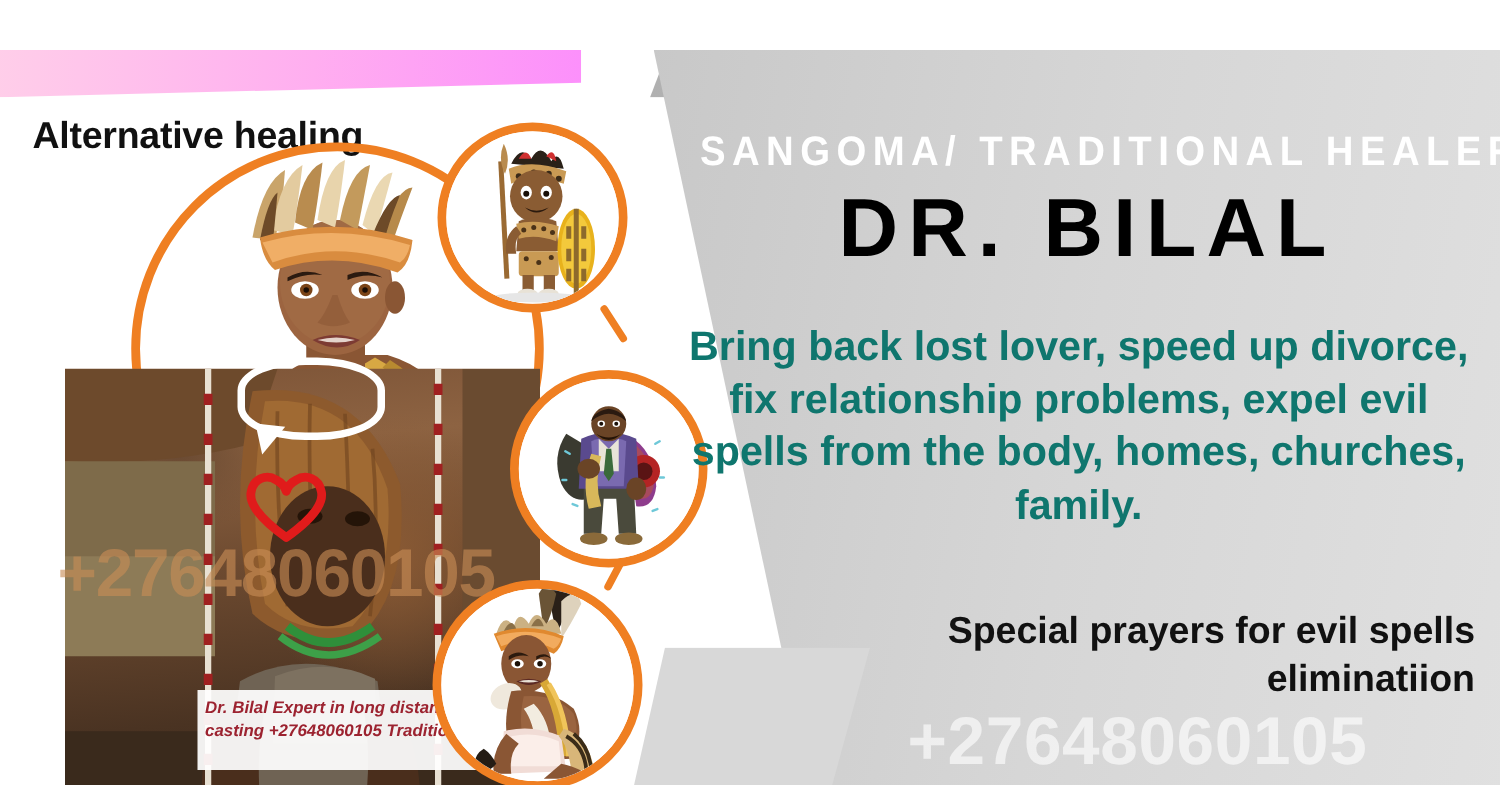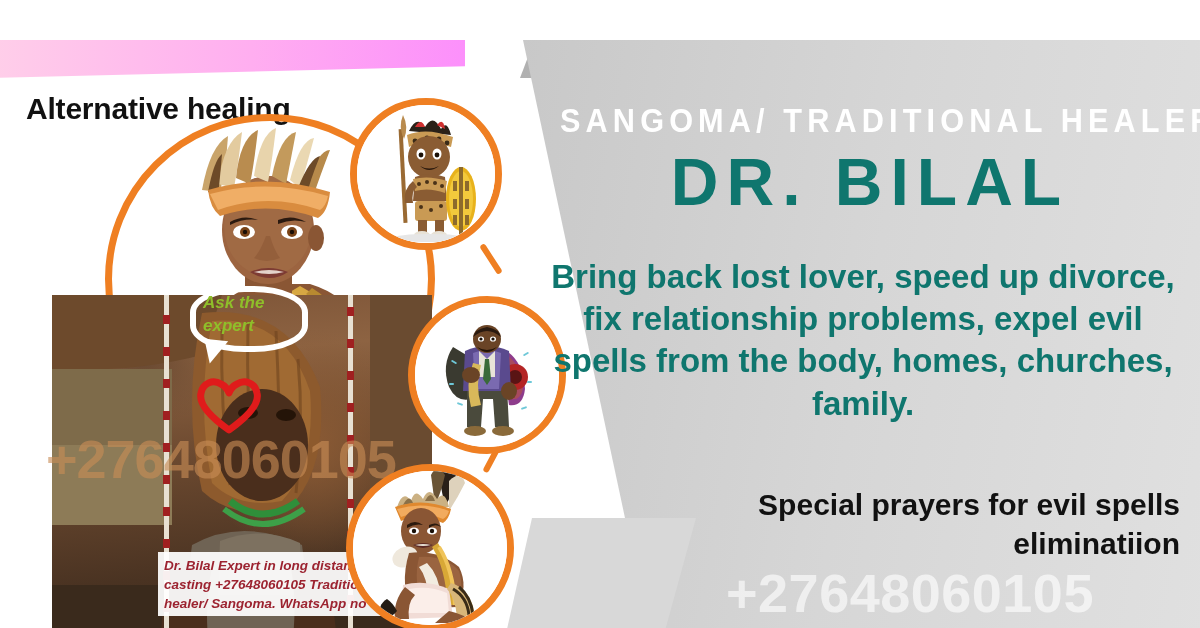--- a/index.html
+++ b/index.html
@@ -120,21 +120,21 @@
   
   .kicker {
     position:absolute; left:560px; top:62px; width:620px;
     font-size:33px; font-weight:bold; color:#ffffff;
     letter-spacing:5.5px; text-align:center;
     transform:scaleX(0.93); transform-origin:left center;
     white-space:nowrap;
   }
   .bigname {
     position:absolute; left:560px; top:104px; width:620px;
-    font-size:66px; font-weight:bold; color:#0f766e;
+    font-size:66px; font-weight:bold; color:#000000;
     letter-spacing:8px; text-align:center; white-space:nowrap;
   }
   .redtext {
     position:absolute; left:544px; top:216px; width:638px;
     font-size:33px; font-weight:bold; color:#0f766e;
     line-height:1.28; text-align:center;
   }
   .blacktext {
     position:absolute; left:600px; top:445px; width:580px;
     font-size:30px; font-weight:bold; color:#111;
@@ -283,28 +283,26 @@
 
   <div class="heart">
     <svg viewBox="0 0 68 60" width="68" height="60">
       <path d="M34 55 C10 38 4 26 6 18 C8 8 18 4 26 9 C30 11 33 15 34 18
                C35 15 38 11 42 9 C50 4 60 8 62 18 C64 26 58 38 34 55 Z" fill="none" stroke="#e01b1b" stroke-width="7" stroke-linejoin="round"></path>
     </svg>
   </div>
 
   <div class="bubble"></div>
   <div class="bubble-tail"></div>
-  <div class="bubble-text">Ask the expert</div>
 
   <div class="wm-number">+27648060105</div>
 
   <div class="caption-box">
     <p>Dr. Bilal Expert in long distan</p>
     <p>casting +27648060105 Traditio</p>
-    <p>healer/ Sangoma. WhatsApp no</p>
   </div>
 
   <div class="tick tick1"></div>
   <div class="tick tick2"></div>
 
   <div class="circle c1">
     <svg viewBox="0 0 138 138" width="138" height="138">
       <rect width="138" height="138" fill="#fff"></rect>
 
       <rect x="44" y="24" width="4" height="94" fill="#9a6a33" transform="rotate(-3 46 70)"></rect>

